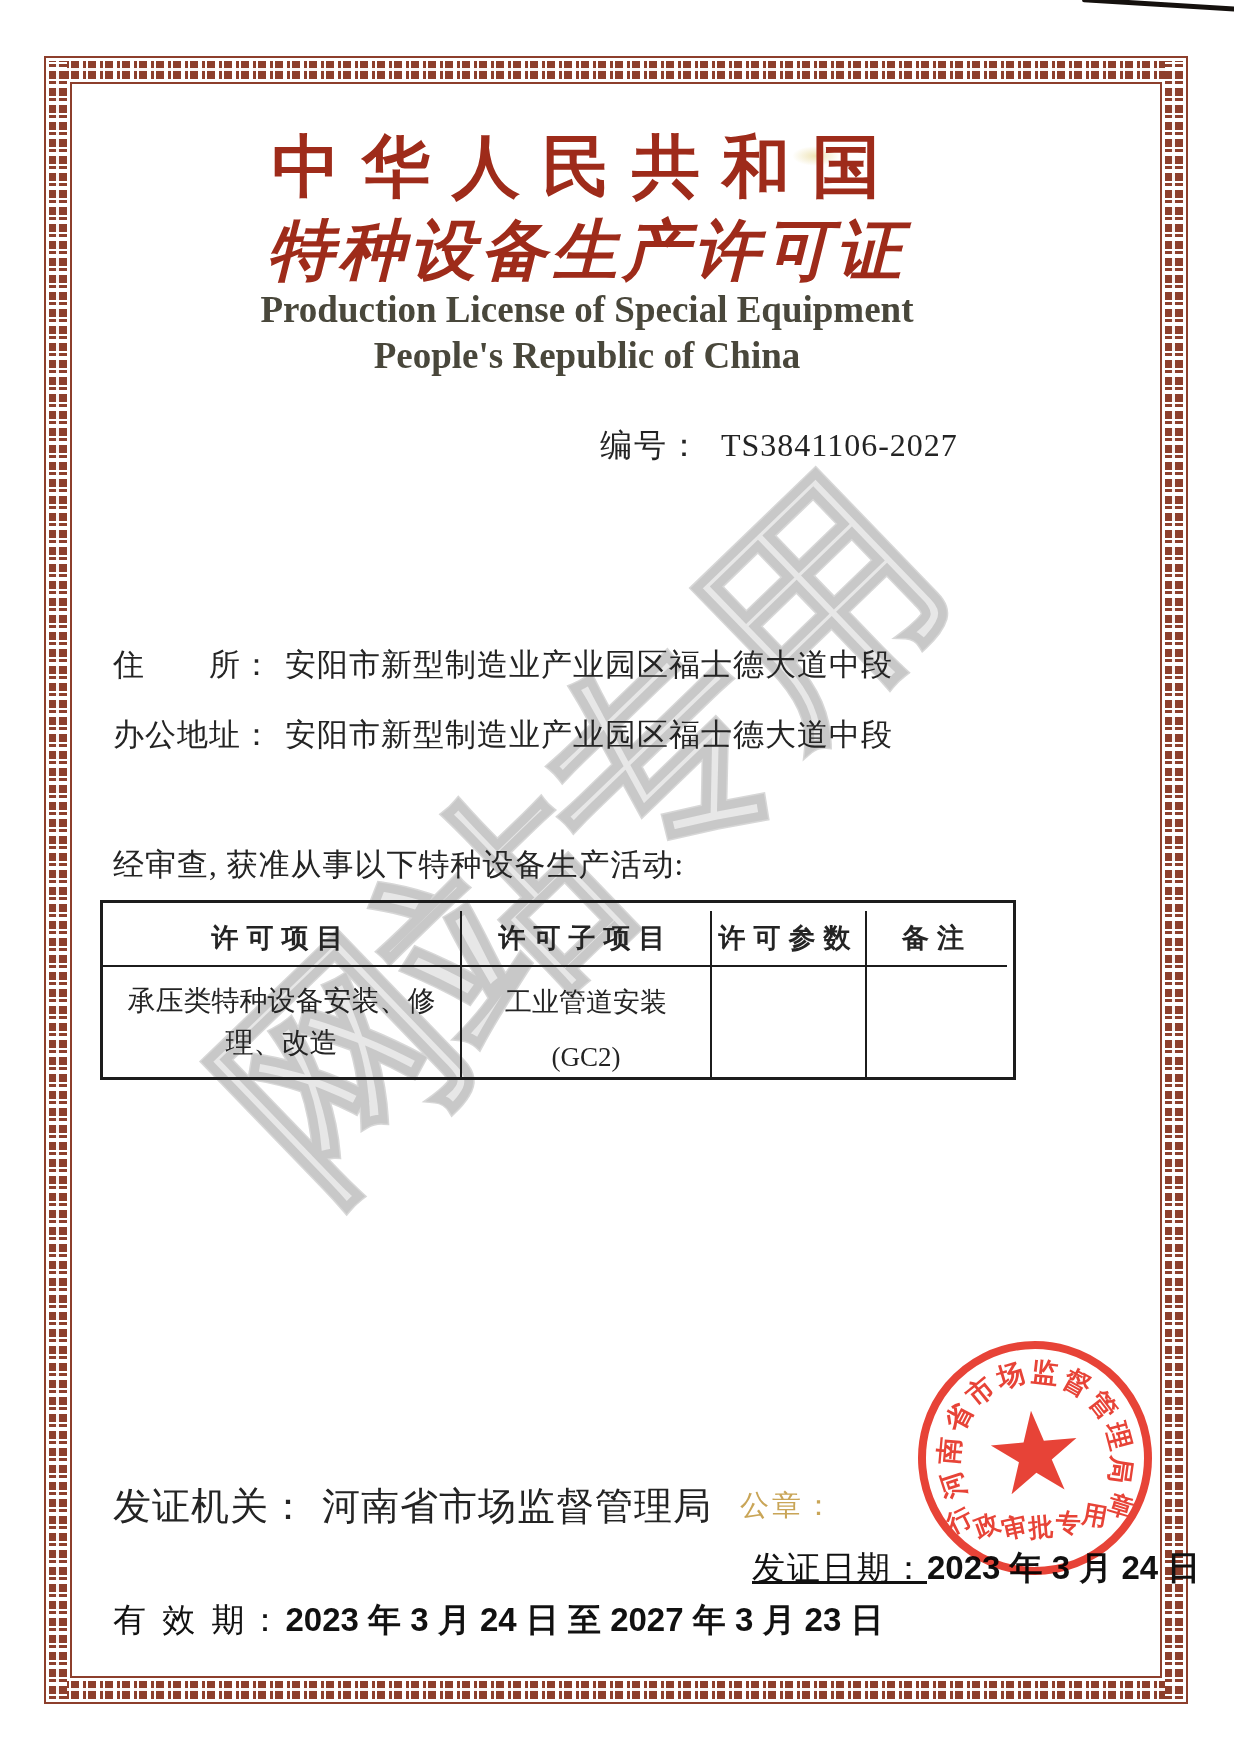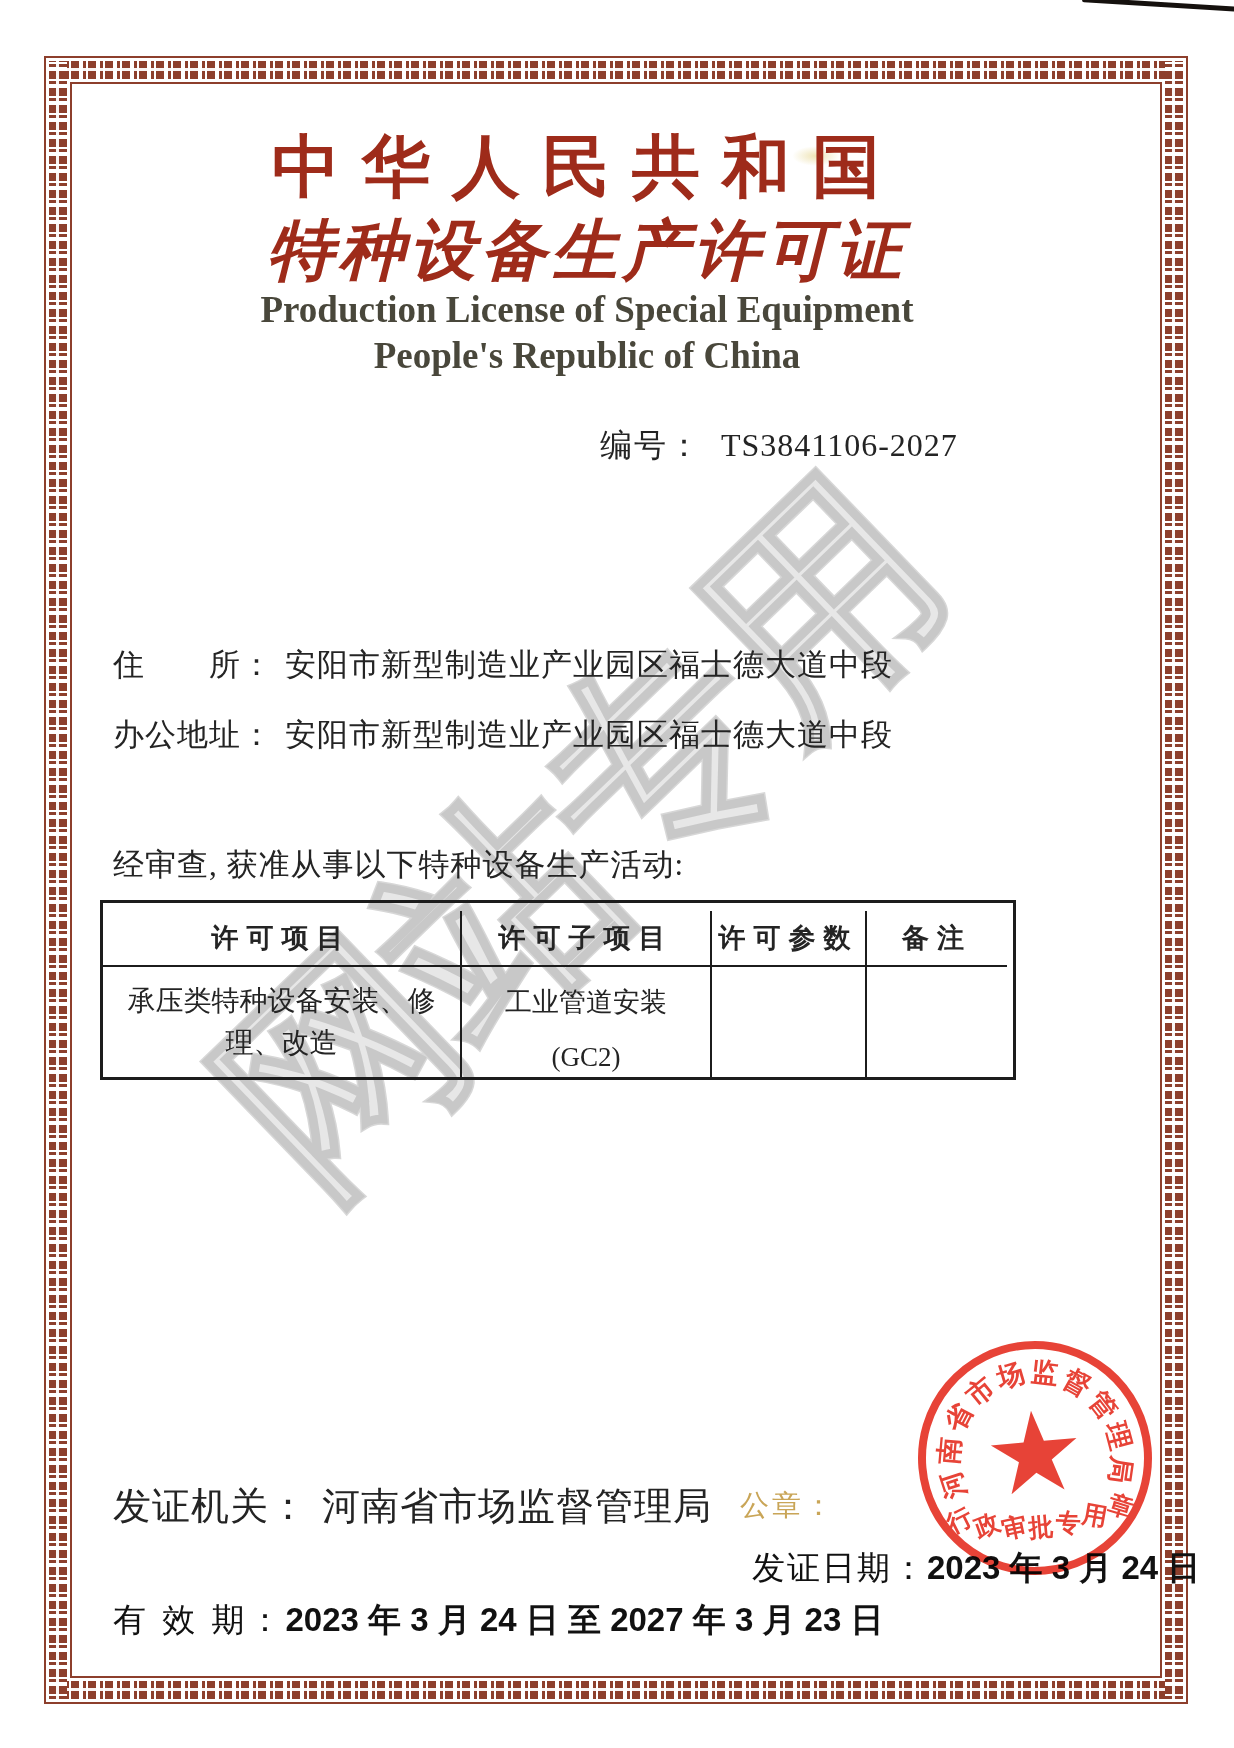--- a/index.html
+++ b/index.html
@@ -64,21 +64,21 @@
   .cell.head{font-weight:700; letter-spacing:8px;margin-top:8px;}
   .cell .line{line-height:1.45;margin-top:16px;}
   .cell.body1{font-size:28px; padding:0 22px; line-height:1.5;}
   
   .issuer{position:absolute; left:113px; top:1481px; font-size:38px; letter-spacing:1px; z-index:2;}
   .issuer .val{margin-left:14px;}
   .seal-label{position:absolute; left:740px; top:1486px; font-size:29px;
     color:var(--seal-tan,#c9a557); letter-spacing:3px; z-index:2;}
   .issue-date{position:absolute; left:752px; top:1546px; font-size:33px; z-index:2;
     font-family:"Liberation Sans","DejaVu Sans",sans-serif; font-weight:600; color:#111;}
-  .issue-date .lab{font-family:"Liberation Serif","DejaVu Serif",serif; font-weight:400; letter-spacing:2px;}
+  .issue-date .lab{font-family:"Liberation Serif","DejaVu Serif",serif; font-weight:400; letter-spacing:2px;text-decoration:underline;}
   .validity{position:absolute; left:113px; top:1598px; font-size:33px; z-index:2;
     font-family:"Liberation Sans","DejaVu Sans",sans-serif; font-weight:600; color:#111;}
   .validity .lab{font-family:"Liberation Serif","DejaVu Serif",serif; font-weight:400; letter-spacing:4px;}
   
   .stamp{position:absolute; left:918px; top:1341px; width:234px; height:234px; z-index:3;
     transform:rotate(-5deg); mix-blend-mode:multiply; opacity:.95;
     color:var(--stamp-red,#e6392c); font-family:"Liberation Sans","DejaVu Sans",sans-serif;}
   .stamp .ring{position:absolute; inset:0; border:8px solid var(--stamp-red,#e6392c); border-radius:50%;}
   .stamp .star{position:absolute; left:50%; top:50%; transform:translate(-50%,-54%);
     font-size:112px; line-height:1;}

